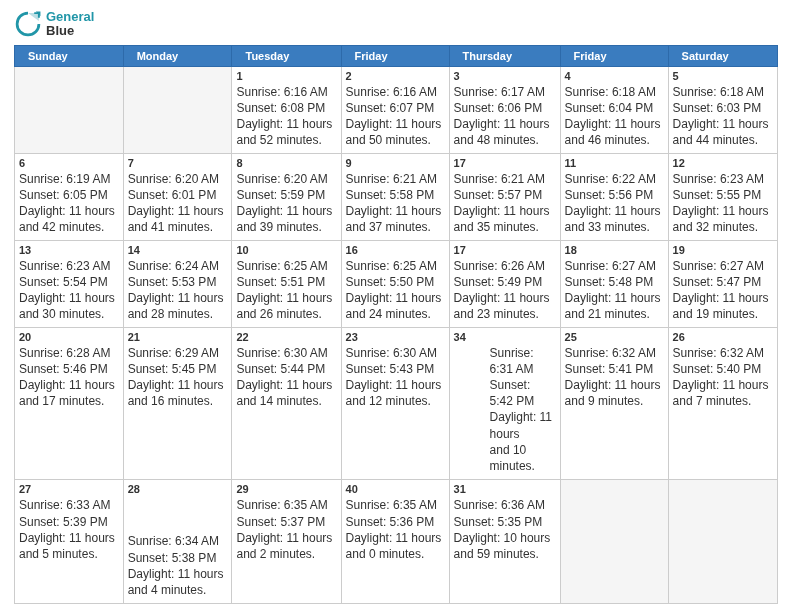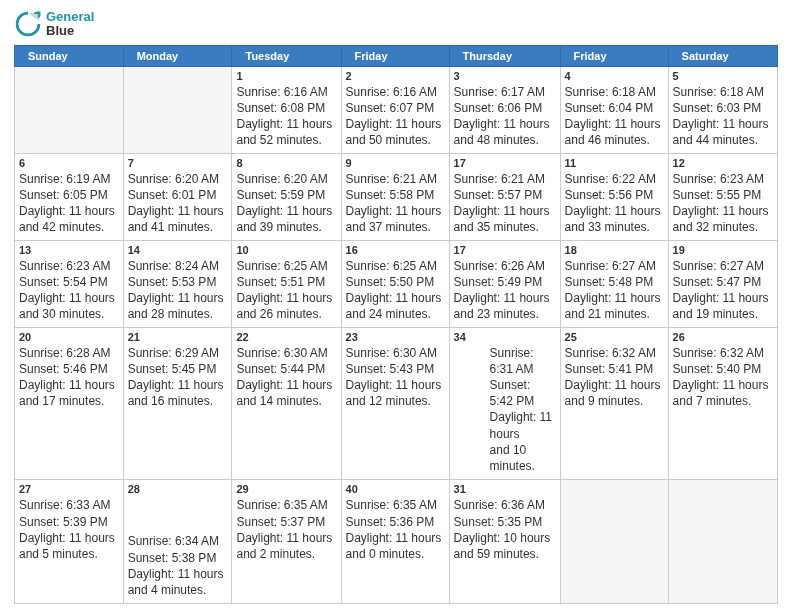--- a/index.html
+++ b/index.html
@@ -225,21 +225,21 @@
         <tr>
           <td>
             <span class="day-num">13</span>
             <div class="day-info" style="white-space: pre-line;">Sunrise: 6:23 AM
 Sunset: 5:54 PM
 Daylight: 11 hours
 and 30 minutes.</div>
           </td>
           <td>
             <span class="day-num">14</span>
-            <div class="day-info" style="white-space: pre-line;">Sunrise: 8:24 AM
+            <div class="day-info" style="white-space: pre-line;">Sunrise: 6:24 AM
 Sunset: 5:53 PM
 Daylight: 11 hours
 and 28 minutes.</div>
           </td>
           <td>
             <span class="day-num">10</span>
             <div class="day-info" style="white-space: pre-line;">Sunrise: 6:25 AM
 Sunset: 5:51 PM
 Daylight: 11 hours
 and 26 minutes.</div>

